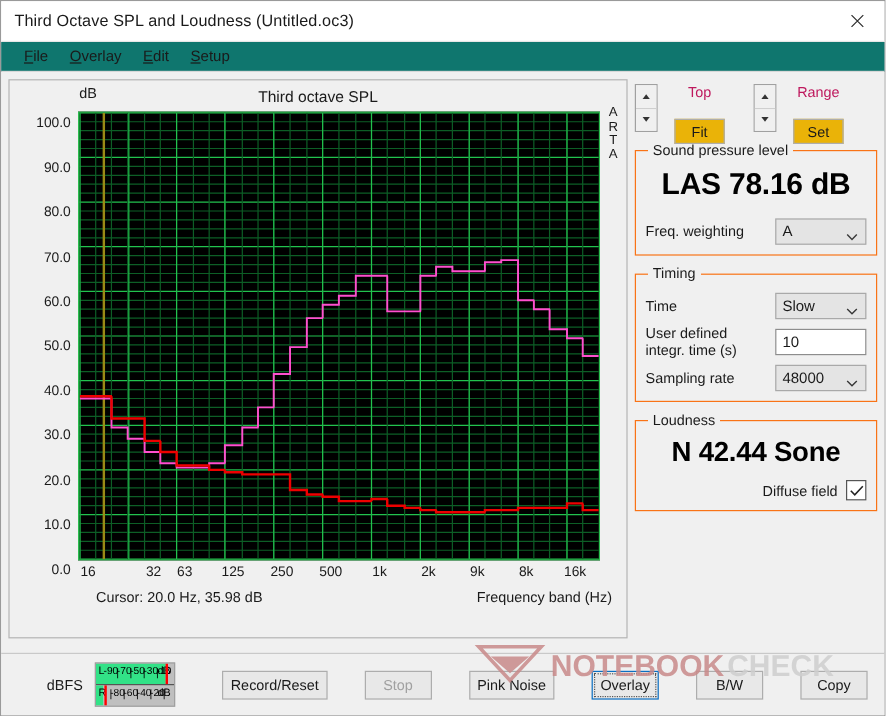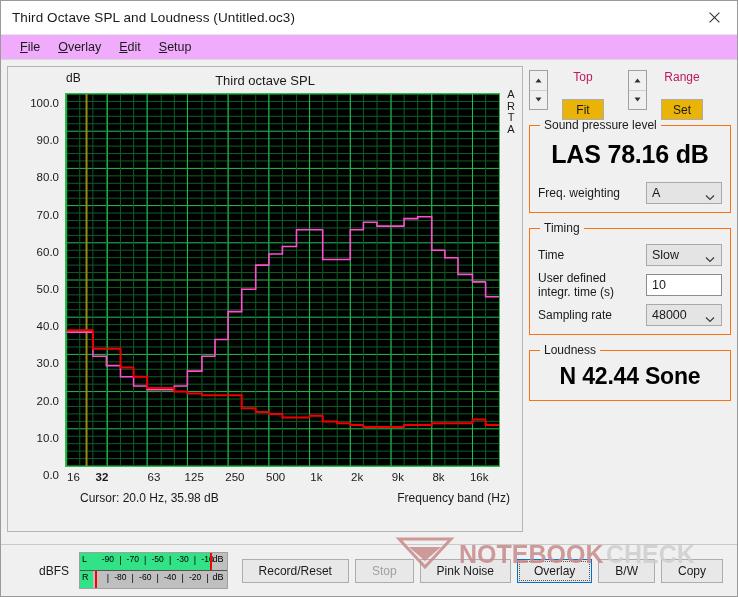--- a/index.html
+++ b/index.html
@@ -37,21 +37,21 @@
   .close-btn{
     position:absolute;right:0;top:0;width:46px;height:32px;
     display:flex;align-items:center;justify-content:center;
     font-size:15px;color:#333;cursor:default;
   }
   .close-btn svg{display:block;}
   
   .menubar{
     height:24px;flex:0 0 24px;
     display:flex;align-items:center;
-    background:#f0abfc;
+    background:#0f766e;
     padding-left:10px;
     border-bottom:1px solid #d8d8d8;
     text-align:right;
   }
   .menu-item{
     padding:2px 9px 2px 9px;
     font-size:12.5px;color:#1a1a1a;cursor:default;
   }
   .menu-item .acc{text-decoration:underline;}
   
@@ -205,25 +205,25 @@
   }
   .meter-row:last-child{border-bottom:none;}
   .meter-fill{position:absolute;left:0;top:0;bottom:0;background:#32e287;}
   .meter-ch{position:absolute;left:2px;top:1px;font-size:9px;color:#000;z-index:3;}
   .meter-tick{position:absolute;top:1px;font-size:8.5px;color:#000;z-index:3;transform:translateX(-50%);}
   .meter-pipe{position:absolute;top:2px;font-size:9px;color:#000;z-index:3;transform:translateX(-50%);}
   .meter-peak{position:absolute;top:0;bottom:0;width:2px;background:#f00;z-index:4;}
   .meter-db{position:absolute;right:3px;top:1px;font-size:9px;color:#000;z-index:3;}
   .btn-row{display:flex;flex-direction:row;align-items:center;margin-left:14px;}
   .btn{
-    height:24px;min-width:56px;padding:0 16px;
+    height:24px;min-width:56px;padding:0 6px;
     border:1px solid #adadad;background:#e8e8e8;
     font-size:12px;color:#1a1a1a;
     display:flex;align-items:center;justify-content:center;
-    margin-right:6px;box-sizing:border-box;cursor:default;white-space:nowrap;
+    margin-right:6px;box-sizing:border-box;cursor:default;white-space:nowrap;margin-left:25px;
   }
   .btn.disabled{color:#a0a0a0;}
   .btn.focused{border:1px solid #0a6fc2;outline:1px dotted #555;outline-offset:-3px;}
   
   .watermark{
     position:absolute;left:392px;top:536px;width:340px;height:48px;
     pointer-events:none;z-index:30;opacity:.85;
   }
 </style>
 </head>
@@ -368,21 +368,21 @@
             </svg>
         </div>
         <div class="arta">
             <div>A</div>
             <div>R</div>
             <div>T</div>
             <div>A</div>
           </div>
         <div class="xlabels">
             <div class="xlabel" style="left: 8.42684px;">16</div>
-            <div class="xlabel" style="left: 37px; font-weight: bold;">32</div>
+            <div class="xlabel" style="left: 63px;">32</div>
             <div class="xlabel" style="left: 88.9466px;">63</div>
             <div class="xlabel" style="left: 129.201px;">125</div>
             <div class="xlabel" style="left: 169.923px;">250</div>
             <div class="xlabel" style="left: 210.646px; text-align: center;">500</div>
             <div class="xlabel" style="left: 251.368px;">1k</div>
             <div class="xlabel" style="left: 292.091px;">2k</div>
             <div class="xlabel" style="left: 332.813px;">9k</div>
             <div class="xlabel" style="left: 373.536px;">8k</div>
             <div class="xlabel" style="left: 414.258px;">16k</div>
           </div>
@@ -473,20 +473,28 @@
             <span class="chev"><svg width="10" height="7" viewBox="0 0 10 7">
                   <path d="M1 1.5 L5 5.5 L9 1.5" stroke="#3a3a3a" stroke-width="1.2" fill="none"></path>
                 </svg></span>
           </div>
         </div>
       </fieldset>
 
       <fieldset class="group">
         <legend>Loudness</legend>
         <div class="big-readout small">N 42.44 Sone</div>
+        <div class="check-row">
+          <div class="check-label">Diffuse field</div>
+          <div class="checkbox">
+            <svg width="12" height="10" viewBox="0 0 12 10">
+                <path d="M1 5 L4.3 8.4 L11 1.2" stroke="#222" stroke-width="1.3" fill="none"></path>
+              </svg>
+          </div>
+        </div>
       </fieldset>
 
     </div>
   </div>
 
   <div class="bottom">
     <div class="dbfs-label">dBFS</div>
     <div class="meter">
       <div class="meter-row">
         <div class="meter-fill" style="width: 89%;"></div>

